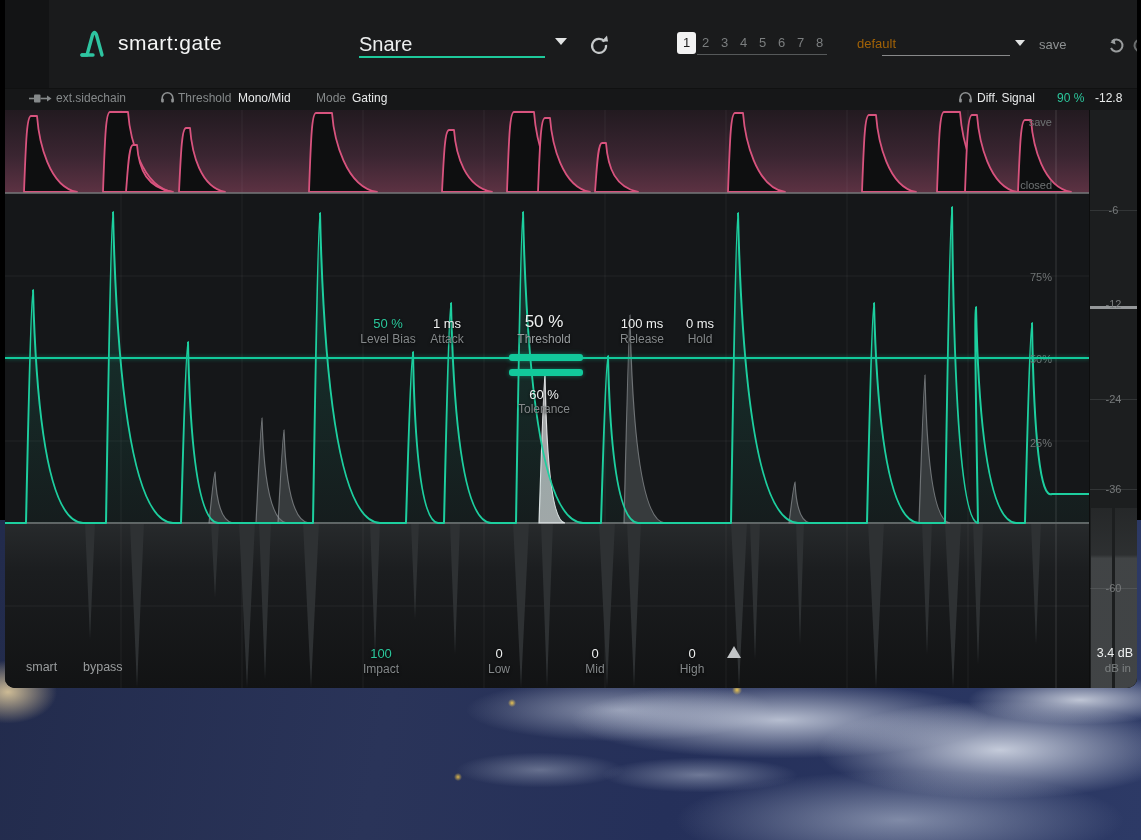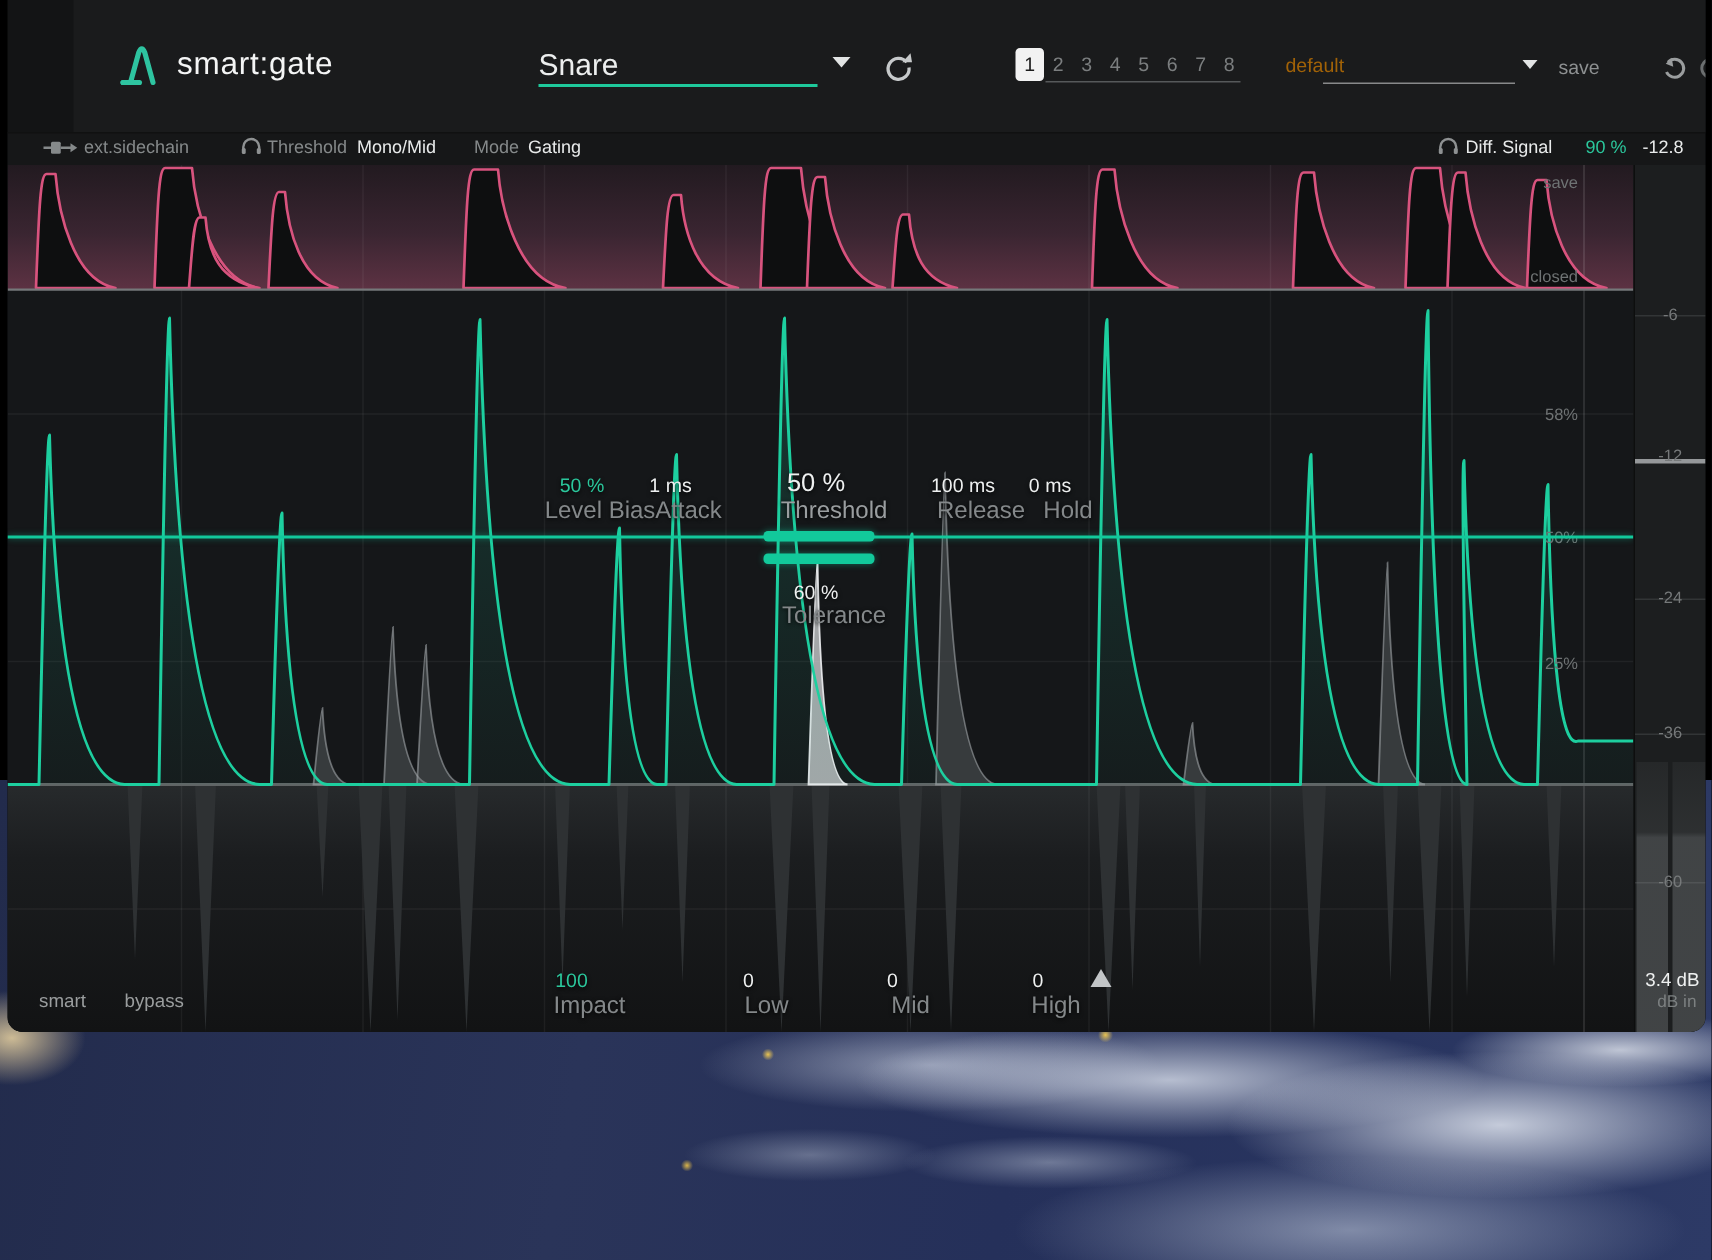--- a/index.html
+++ b/index.html
@@ -58,22 +58,22 @@
   .display svg.wave { position:absolute; left:0; top:0; }
   .scale-lbl { position:absolute; right:85px; font-size:11px; color:#6f7374; text-align:right; z-index:3; }
   .thr-line { position:absolute; left:0; top:247px; width:1084px; height:2px; background:#12c99b; z-index:4;
     box-shadow:0 0 4px rgba(18,201,155,0.5); }
   .thr-bar { position:absolute; left:504px; width:74px; height:7px; background:#12c99b; border-radius:3px;
     z-index:5; box-shadow:0 0 5px rgba(18,201,155,0.45); }
   .pv { position:absolute; transform:translateX(-50%); font-size:13px; color:#eef0f0; z-index:6;
     text-shadow:0 1px 3px rgba(0,0,0,0.85); white-space:nowrap; }
   .pv.teal { color:#2bc79c; }
   .pv.big { font-size:17px; }
-  .pl { position:absolute; transform:translateX(-50%); font-size:16px; color:#84888a; z-index:6;
-    text-shadow:0 1px 3px rgba(0,0,0,0.85); white-space:nowrap;margin-left:12px; }
+  .pl { position:absolute; transform:translateX(-50%); font-size:12px; color:#84888a; z-index:6;
+    text-shadow:0 1px 3px rgba(0,0,0,0.85); white-space:nowrap; }
   .ft { position:absolute; top:550px; font-size:12.5px; color:#9a9d9e; z-index:6; }
   .tri-up { position:absolute; left:722px; top:536px; width:0; height:0; z-index:6;
     border-left:7px solid transparent; border-right:7px solid transparent;
     border-bottom:12px solid #c2c5c7; }
 
   
   .meter { position:absolute; left:1084px; top:0; width:48px; height:578px; background:#1c1e1f;
     border-left:1px solid #0d0e0e; z-index:7; }
   .m-line { position:absolute; left:0; width:100%; height:1px; background:#323536; }
   .m-peak { position:absolute; left:0; top:196px; width:100%; height:3px; background:#95989a; }
@@ -251,21 +251,21 @@
           <path d="M 919 523 Q 924 375, 925 375 Q 928 521, 950 523 Z" fill="rgba(120,126,130,0.35)" stroke="rgba(160,165,168,0.6)" stroke-width="1.2"></path>
         </g>
       <g id="g-teal">
           <path d="M 5 523 L 26 523 Q 31 290, 33 290 Q 39 521, 83 523 L 106 523 Q 111 212, 113 212 Q 120.2 521, 173 523 L 181 523 Q 186 342, 188 342 Q 191.6 521, 218 523 L 313 523 Q 318 213, 320 213 Q 327.2 521, 380 523 L 406 523 Q 411 352, 413 352 Q 416 521, 438 523 L 444 523 Q 449 303, 451 303 Q 455.8 521, 491 523 L 516 523 Q 521 212, 523 212 Q 530.2 521, 583 523 L 601 523 Q 606 356, 608 356 Q 611.6 521, 638 523 L 731 523 Q 736 213, 738 213 Q 745.2 521, 798 523 L 867 523 Q 872 303, 874 303 Q 879.4 521, 919 523 L 945 523 Q 950 207, 952 207 Q 955.12 521, 978 523 Q 974 307, 976 307 Q 980.8 521, 1016 523 L 1025 523 Q 1030 323, 1032 323 Q 1035 502, 1052 494 L 1089 494 L 1089 523 L 5 523 Z" fill="url(#tealfill)"></path>
           <path d="M 5 523 L 26 523 Q 31 290, 33 290 Q 39 521, 83 523 L 106 523 Q 111 212, 113 212 Q 120.2 521, 173 523 L 181 523 Q 186 342, 188 342 Q 191.6 521, 218 523 L 313 523 Q 318 213, 320 213 Q 327.2 521, 380 523 L 406 523 Q 411 352, 413 352 Q 416 521, 438 523 L 444 523 Q 449 303, 451 303 Q 455.8 521, 491 523 L 516 523 Q 521 212, 523 212 Q 530.2 521, 583 523 L 601 523 Q 606 356, 608 356 Q 611.6 521, 638 523 L 731 523 Q 736 213, 738 213 Q 745.2 521, 798 523 L 867 523 Q 872 303, 874 303 Q 879.4 521, 919 523 L 945 523 Q 950 207, 952 207 Q 955.12 521, 978 523 Q 974 307, 976 307 Q 980.8 521, 1016 523 L 1025 523 Q 1030 323, 1032 323 Q 1035 502, 1052 494 L 1089 494" fill="none" stroke="#1dcf9f" stroke-width="2" stroke-linejoin="round"></path>
         </g>
     </svg>
 
     <div class="scale-lbl" style="top:6px">save</div>
     <div class="scale-lbl" style="top:69px">closed</div>
-    <div class="scale-lbl" style="top:161px">58%</div>
+    <div class="scale-lbl" style="top:161px">75%</div>
     <div class="scale-lbl" style="top:243px">50%</div>
     <div class="scale-lbl" style="top:327px">25%</div>
 
     <div class="thr-line"></div>
     <div class="thr-bar" style="top:244px"></div>
     <div class="thr-bar" style="top:259px"></div>
 
     <div class="pv teal" style="left:383px; top:206px">50 %</div>
     <div class="pl" style="left:383px; top:222px">Level Bias</div>
     <div class="pv" style="left:442px; top:206px">1 ms</div>

